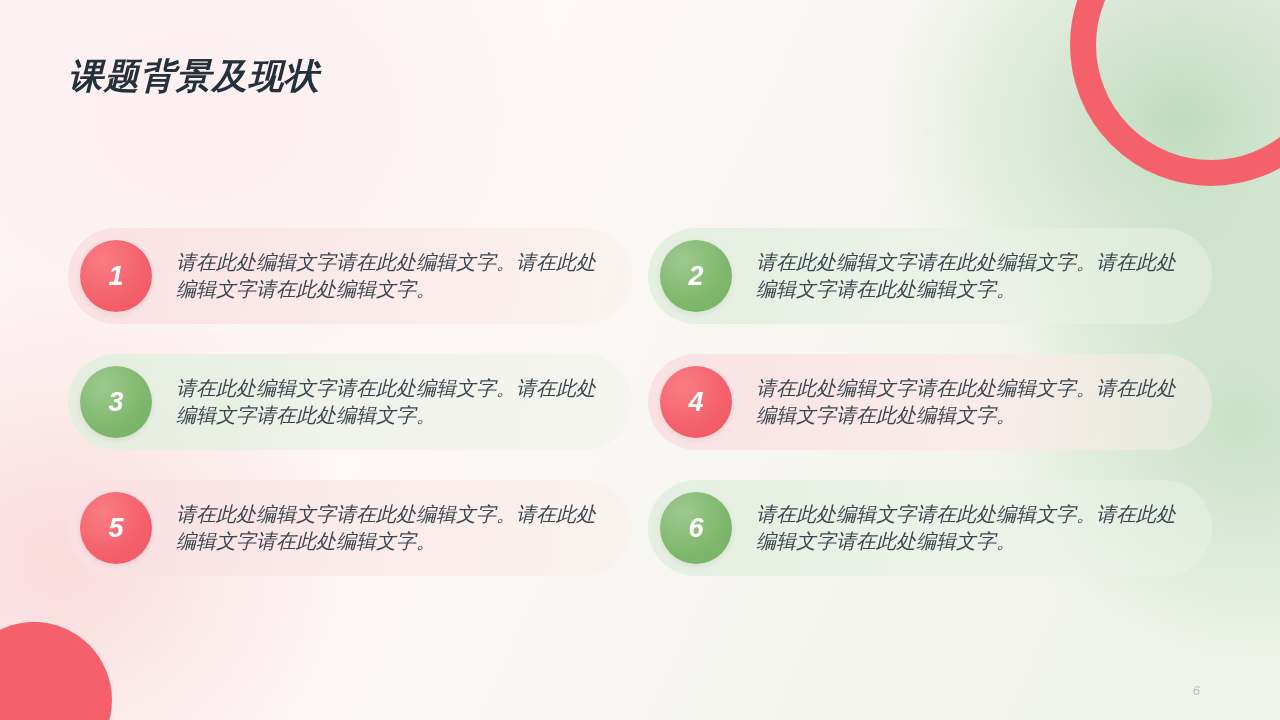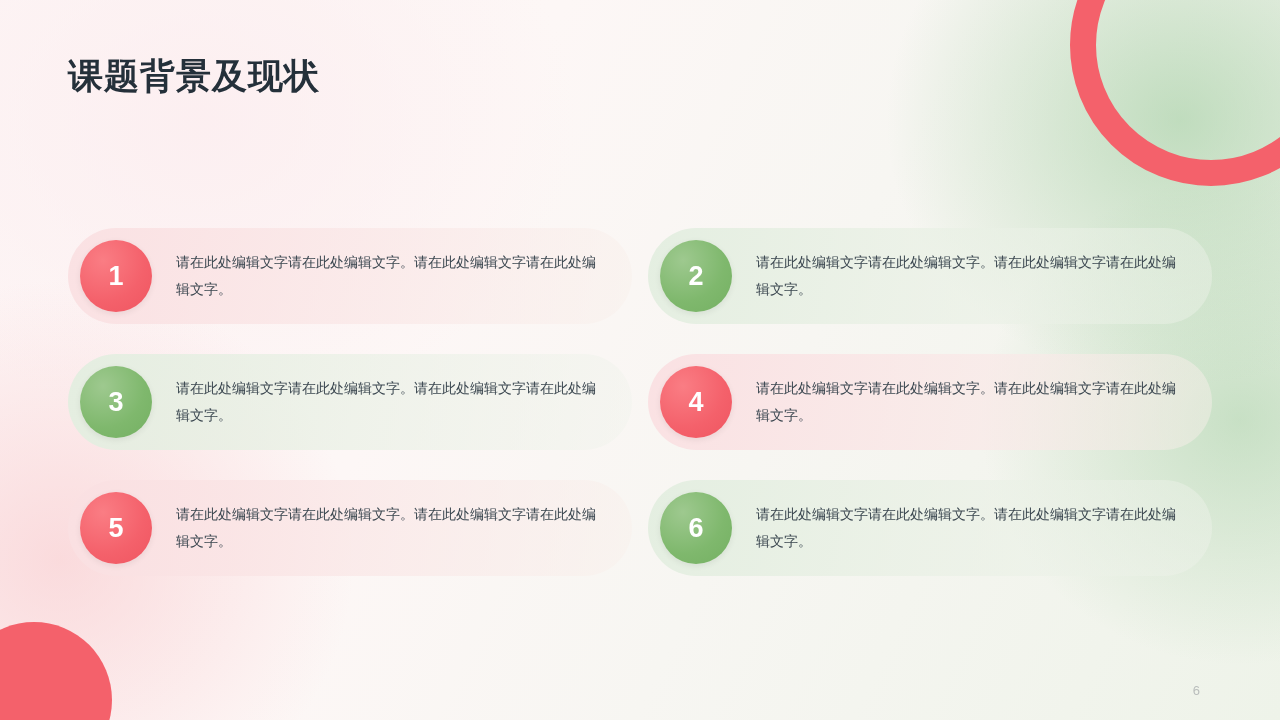--- a/index.html
+++ b/index.html
@@ -16,20 +16,21 @@
     position: relative;
     width: 1280px;
     height: 720px;
     overflow: hidden;
     background:
       radial-gradient(ellipse 420px 380px at 1180px 120px, rgba(150,200,150,0.55) 0%, rgba(150,200,150,0.0) 70%),
       radial-gradient(ellipse 360px 340px at 1240px 420px, rgba(150,200,150,0.45) 0%, rgba(150,200,150,0.0) 72%),
       radial-gradient(ellipse 420px 400px at 60px 560px, rgba(248,196,200,0.55) 0%, rgba(248,196,200,0.0) 70%),
       radial-gradient(ellipse 500px 400px at 200px 120px, rgba(252,238,240,0.9) 0%, rgba(252,238,240,0.0) 75%),
       linear-gradient(115deg, #fdf5f5 0%, #fdf7f6 35%, #f7f6f2 60%, #eef3e9 100%);
+    font-style: italic;
   }
 
   
   .ring-tr {
     position: absolute;
     top: -96px;
     right: -72px;
     width: 282px;
     height: 282px;
     border-radius: 50%;
@@ -98,21 +99,21 @@
   }
   .badge-pink {
     background: radial-gradient(circle at 32% 28%, #fa7d84 0%, #f4616b 58%, #ef5560 100%);
   }
   .badge-green {
     background: radial-gradient(circle at 32% 28%, #9ec98f 0%, #7fb86d 58%, #74b062 100%);
   }
   .desc {
     margin-left: 24px;
     margin-right: 26px;
-    font-size: 14px;
+    font-size: 20px;
     line-height: 27px;
     color: #3b4750;
     font-family: "DejaVu Sans", "Liberation Sans", sans-serif;
   }
 
   .page-number {
     position: absolute;
     right: 80px;
     bottom: 22px;
     font-size: 13px;

